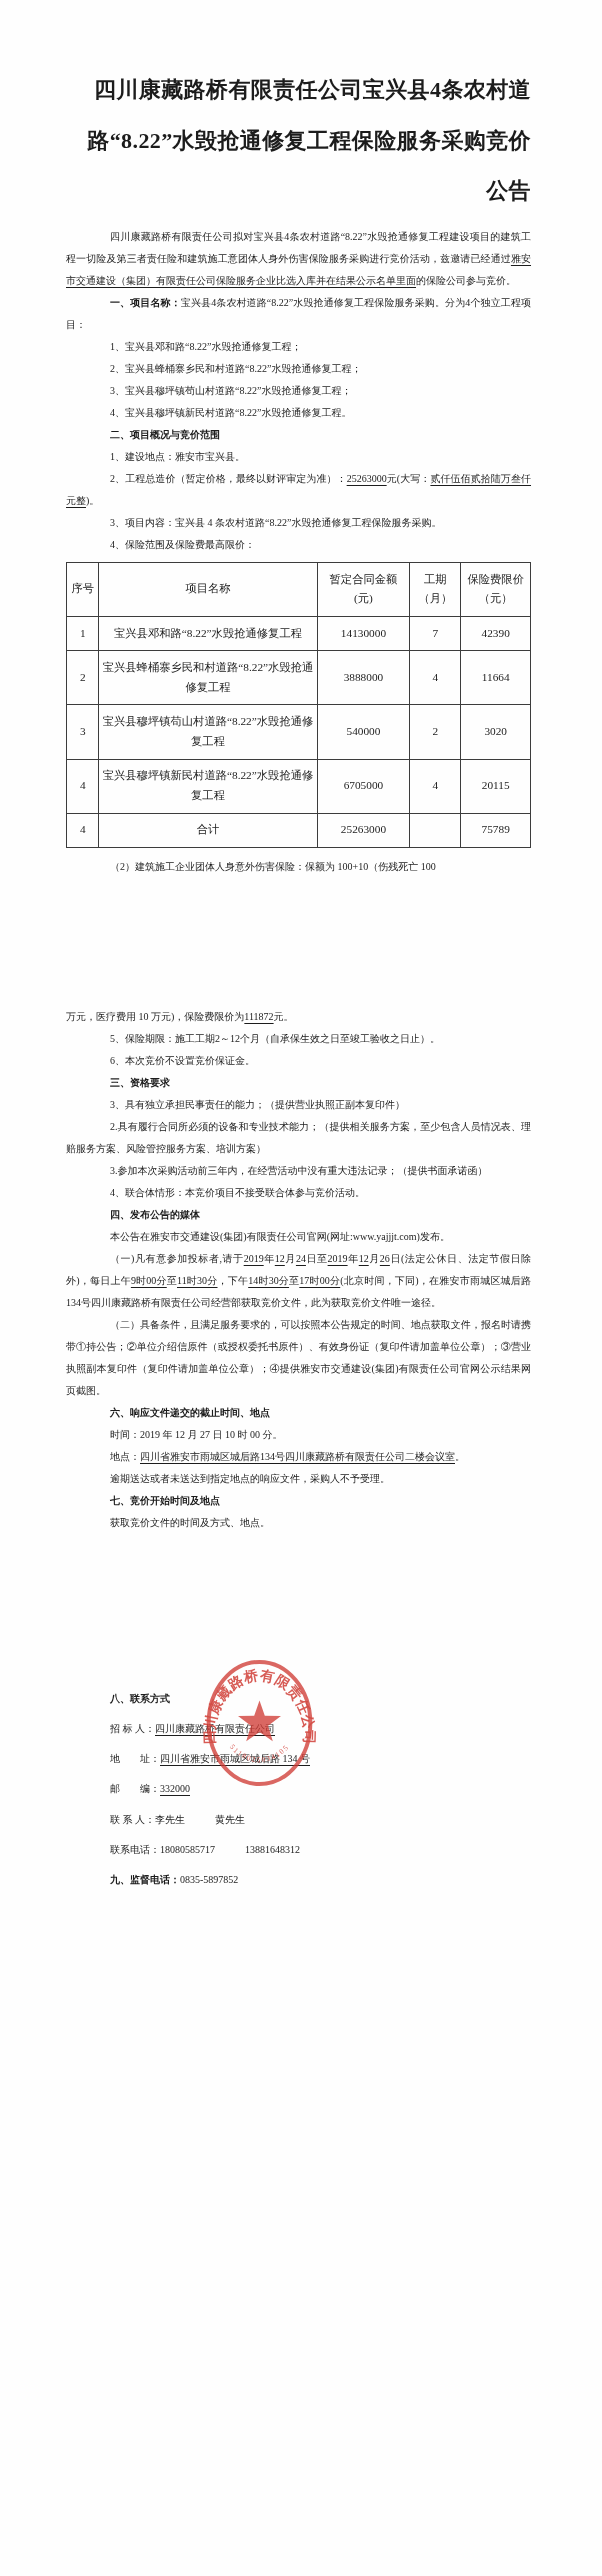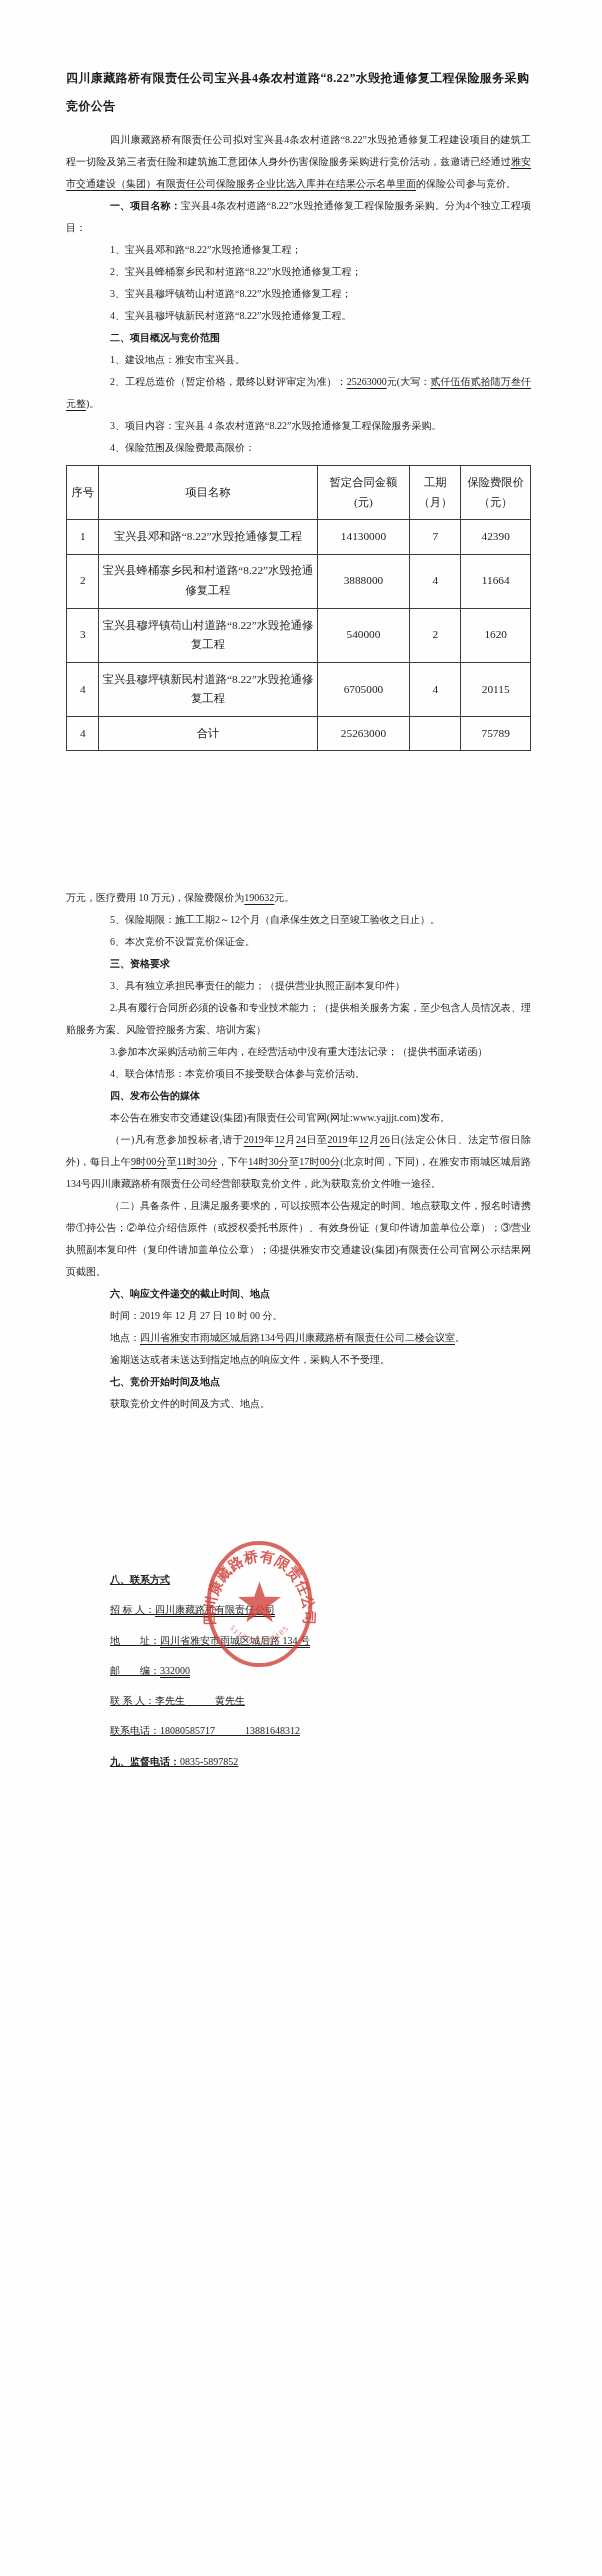--- a/index.html
+++ b/index.html
@@ -6,22 +6,22 @@
   html, body { width:602px; }
   body {
     min-height:2576px;
     background:#fefefe;
     font-family:"Liberation Serif","DejaVu Serif",serif;
     color:#1c1c1c;
     position:relative;
   }
   .doc { padding:65px 71px 0 66px; }
   .title {
-    text-align:left;
-    font-size:12px;
+    text-align:right;
+    font-size:22px;
     font-weight:700;
     line-height:2.3;
     margin-bottom:9px;
     letter-spacing:0.4px;
   }
   .blk { font-size:10px; line-height:2.2; text-align:justify; }
   .para { text-indent:44px; }
   .flat { text-indent:0; }
   .contact-line { text-indent:44px; margin-bottom:8.3px; }
   .u { text-decoration:underline; text-underline-offset:3px; }
@@ -37,21 +37,21 @@
   }
   .ptable th, .ptable td {
     border:1.1px solid #3c3c3c;
     font-size:11.3px;
     font-weight:400;
     padding:6.8px 3px;
     text-align:center;
     vertical-align:middle;
     line-height:1.75;
   }
-  .contact-section { position:relative;text-decoration:underline; }
+  .contact-section { position:relative; }
   .stamp {
     position:absolute;
     left:137px;
     top:-32px;
     width:113px;
     height:134px;
     pointer-events:none;
     opacity:0.9;
   }
 </style>
@@ -106,44 +106,47 @@
           <td>宝兴县蜂桶寨乡民和村道路“8.22”水毁抢通修复工程</td>
           <td>3888000</td>
           <td>4</td>
           <td>11664</td>
         </tr>
         <tr>
           <td>3</td>
           <td>宝兴县穆坪镇苟山村道路“8.22”水毁抢通修复工程</td>
           <td>540000</td>
           <td>2</td>
-          <td>1620</td>
+          <td>3020</td>
         </tr>
         <tr>
           <td>4</td>
           <td>宝兴县穆坪镇新民村道路“8.22”水毁抢通修复工程</td>
           <td>6705000</td>
           <td>4</td>
           <td>20115</td>
         </tr>
         <tr>
           <td>4</td>
           <td>合计</td>
           <td>25263000</td>
           <td></td>
           <td>75789</td>
         </tr>
       </tbody>
   </table>
 
+  <div>
+      <p class="blk para"><span>（2）建筑施工企业团体人身意外伤害保险：保额为 100+10（伤残死亡 100</span></p>
+    </div>
 
   <div class="spacer-pagebreak"></div>
 
   <div>
-      <p class="blk flat"><span>万元，医疗费用 10 万元)，保险费限价为</span><span class="u">190632</span><span>元。</span></p>
+      <p class="blk flat"><span>万元，医疗费用 10 万元)，保险费限价为</span><span class="u">111872</span><span>元。</span></p>
       <p class="blk para"><span>5、保险期限：施工工期2～12个月（自承保生效之日至竣工验收之日止）。</span></p>
       <p class="blk para"><span>6、本次竞价不设置竞价保证金。</span></p>
       <p class="blk para"><span class="b">三、资格要求</span></p>
       <p class="blk para"><span>3、具有独立承担民事责任的能力；（提供营业执照正副本复印件）</span></p>
       <p class="blk para"><span>2.具有履行合同所必须的设备和专业技术能力；（提供相关服务方案，至少包含人员情况表、理赔服务方案、风险管控服务方案、培训方案）</span></p>
       <p class="blk para"><span>3.参加本次采购活动前三年内，在经营活动中没有重大违法记录；（提供书面承诺函）</span></p>
       <p class="blk para"><span>4、联合体情形：本竞价项目不接受联合体参与竞价活动。</span></p>
       <p class="blk para"><span class="b">四、发布公告的媒体</span></p>
       <p class="blk para"><span>本公告在雅安市交通建设(集团)有限责任公司官网(网址:www.yajjjt.com)发布。</span></p>
       <p class="blk para"><span>（一)凡有意参加投标者,请于</span><span class="u">2019</span><span>年</span><span class="u">12</span><span>月</span><span class="u">24</span><span>日至</span><span class="u">2019</span><span>年</span><span class="u">12</span><span>月</span><span class="u">26</span><span>日(法定公休日、法定节假日除外)，每日上午</span><span class="u">9时00分</span><span>至</span><span class="u">11时30分</span><span>，下午</span><span class="u">14时30分</span><span>至</span><span class="u">17时00分</span><span>(北京时间，下同)，在雅安市雨城区城后路134号四川康藏路桥有限责任公司经营部获取竞价文件，此为获取竞价文件唯一途径。</span></p>

